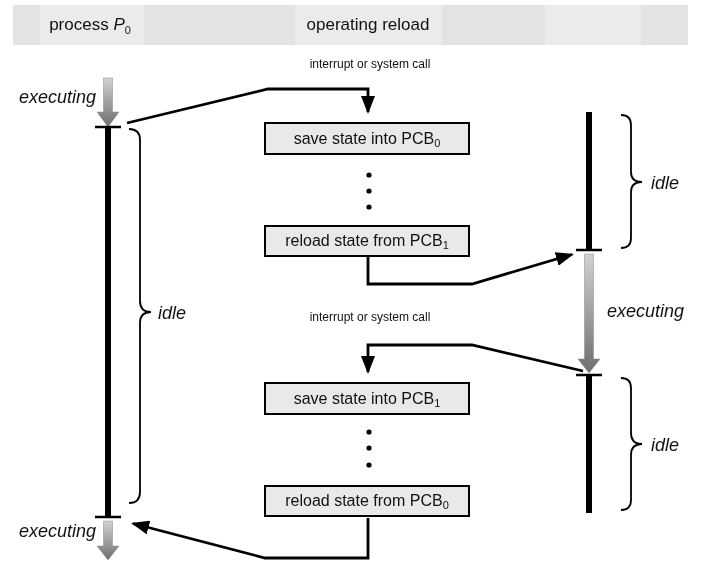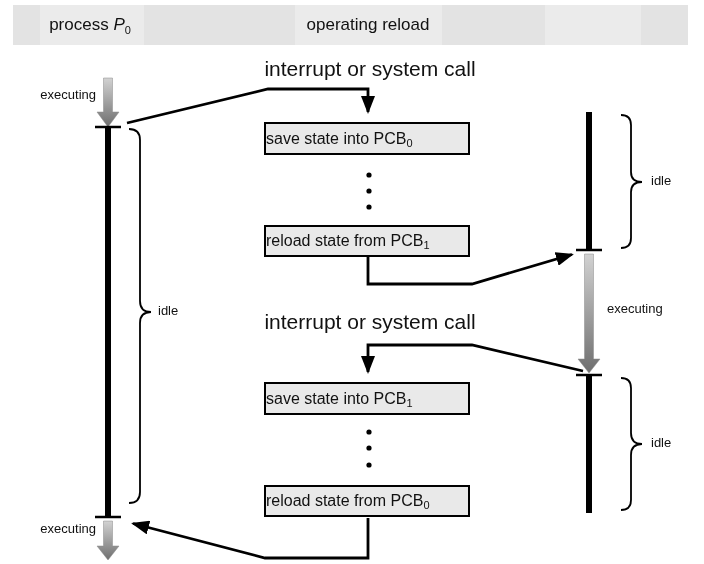--- a/index.html
+++ b/index.html
@@ -41,36 +41,38 @@
 
   
   .os-box {
     position: absolute;
     left: 264px; width: 206px;
     box-sizing: border-box;
     background: #e9e9e9;
     border: 2px solid #000000;
     display: flex;
     align-items: center;
+    justify-content: center;
     font-size: 16px;
     white-space: nowrap;
   }
 
   .center-label {
     position: absolute;
     left: 245px; width: 250px;
     text-align: center;
-    font-size: 21px;
+    font-size: 12px;
     white-space: nowrap;
   }
 
   .side-label {
     position: absolute;
-    font-size: 13px;
+    font-size: 18px;
     white-space: nowrap;
+    font-style: italic;
   }
   .align-right { text-align: right; }
 </style>
 </head>
 <body>
 
 <div id="stage">
 
   <svg id="diagram-svg" width="704" height="564" viewBox="0 0 704 564">
     <defs>

